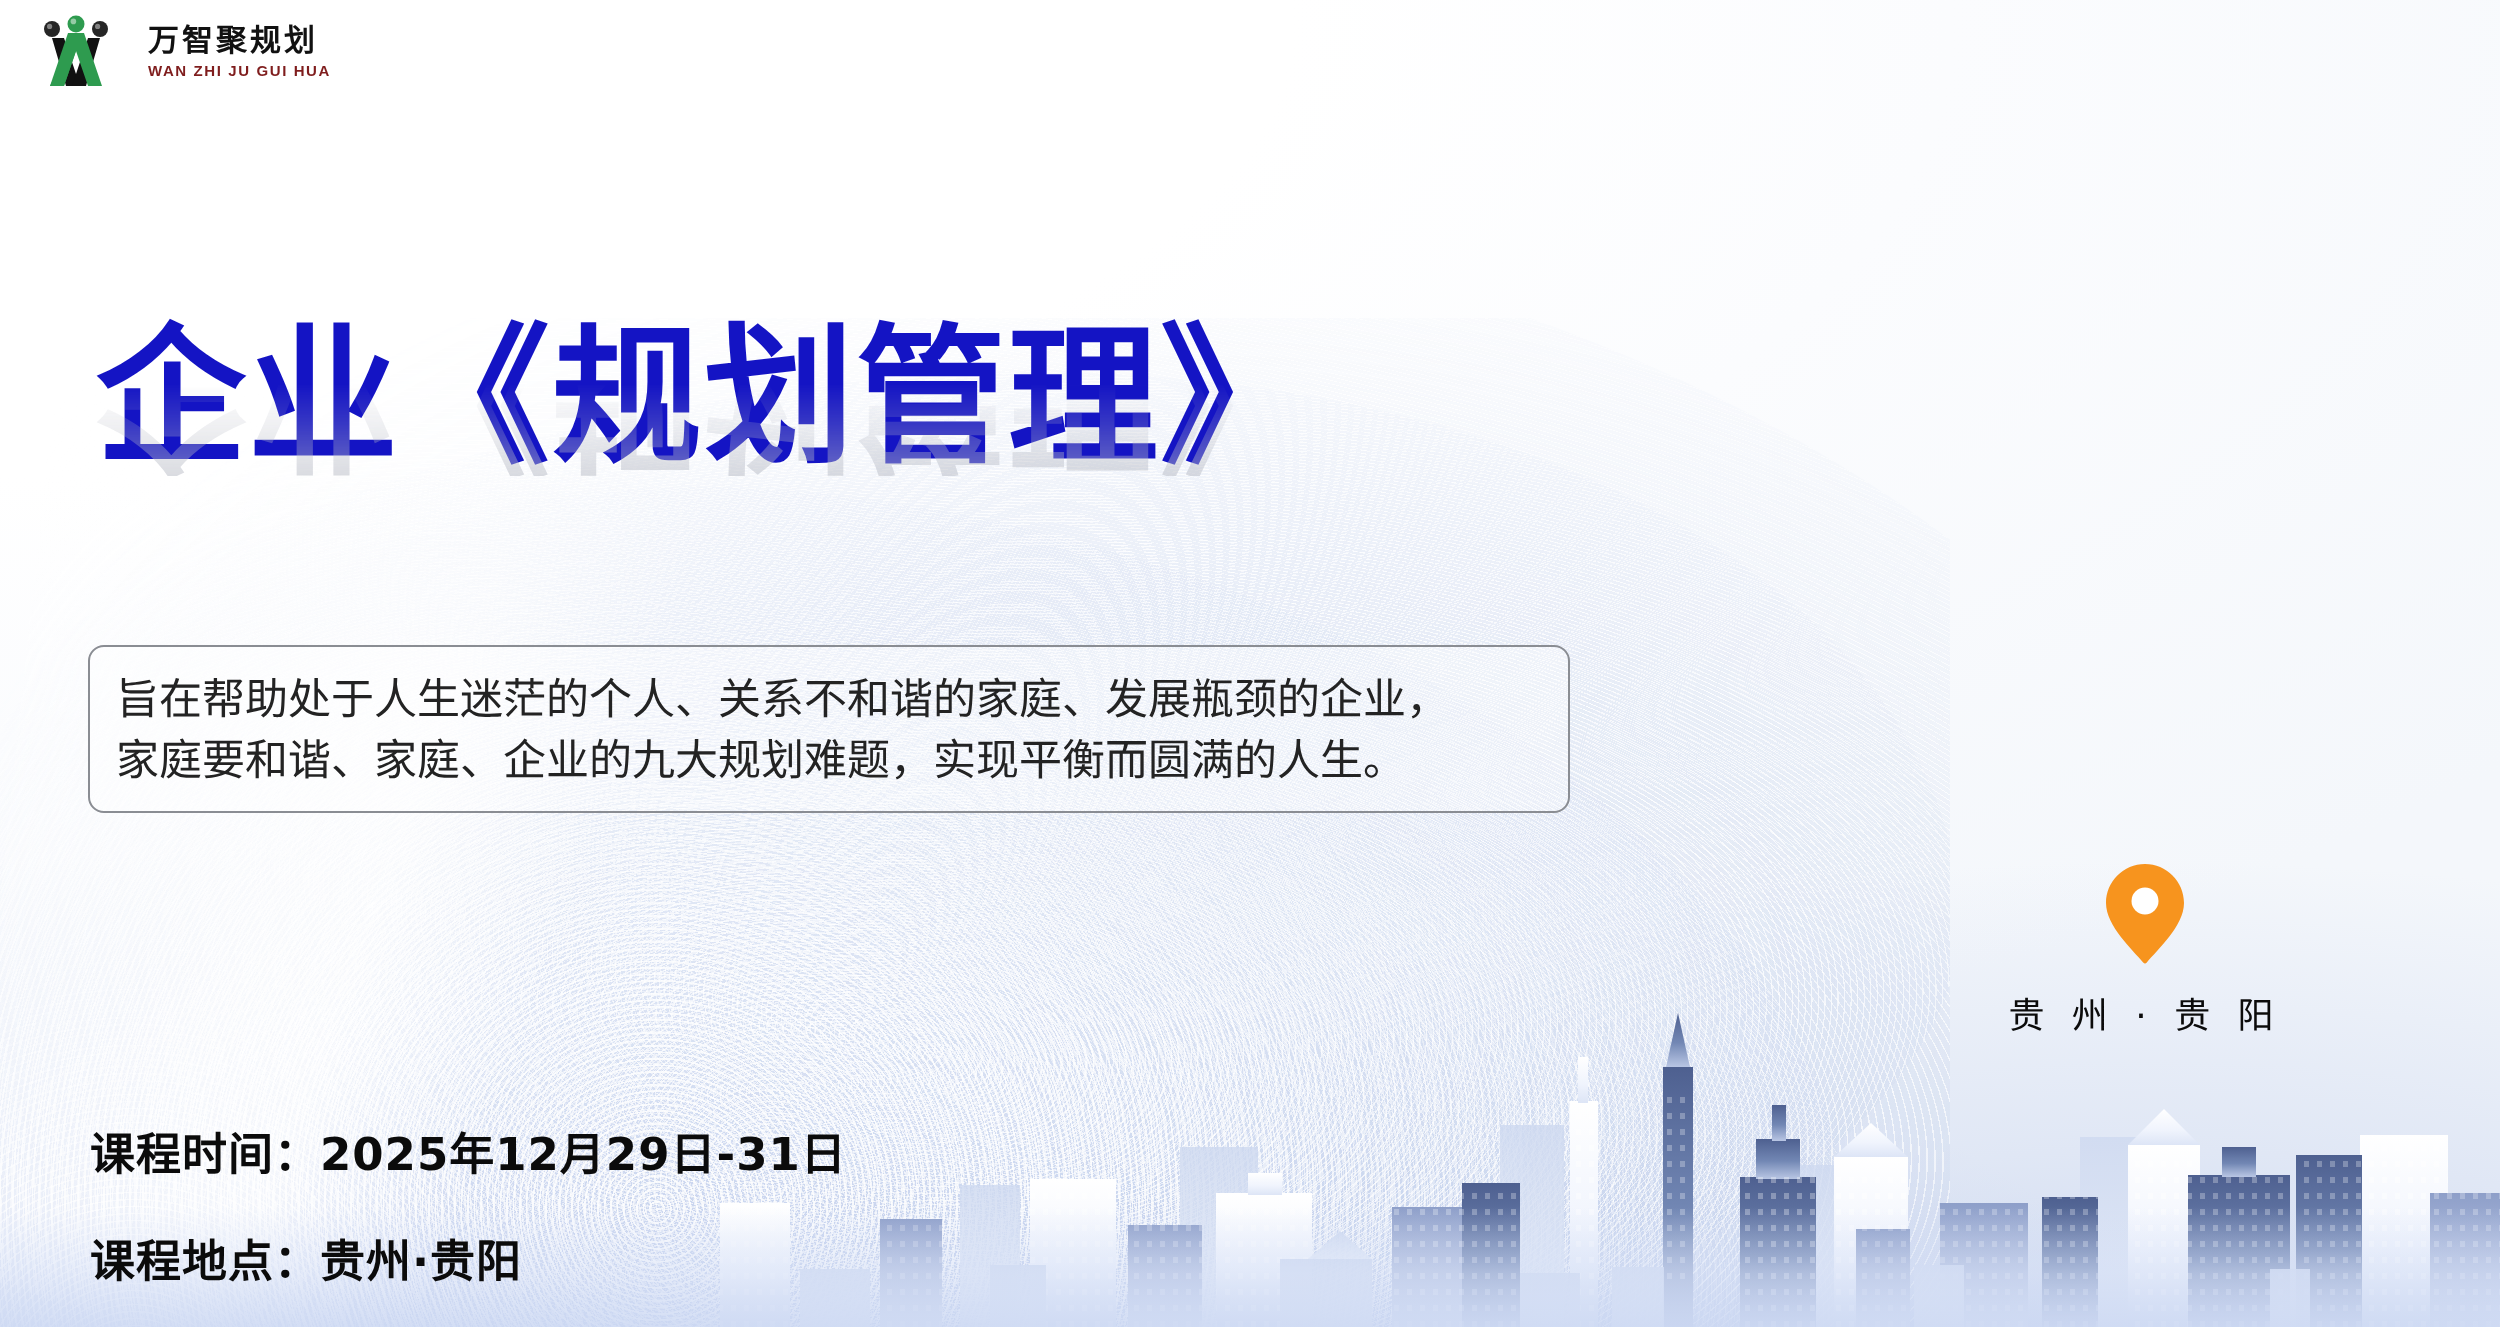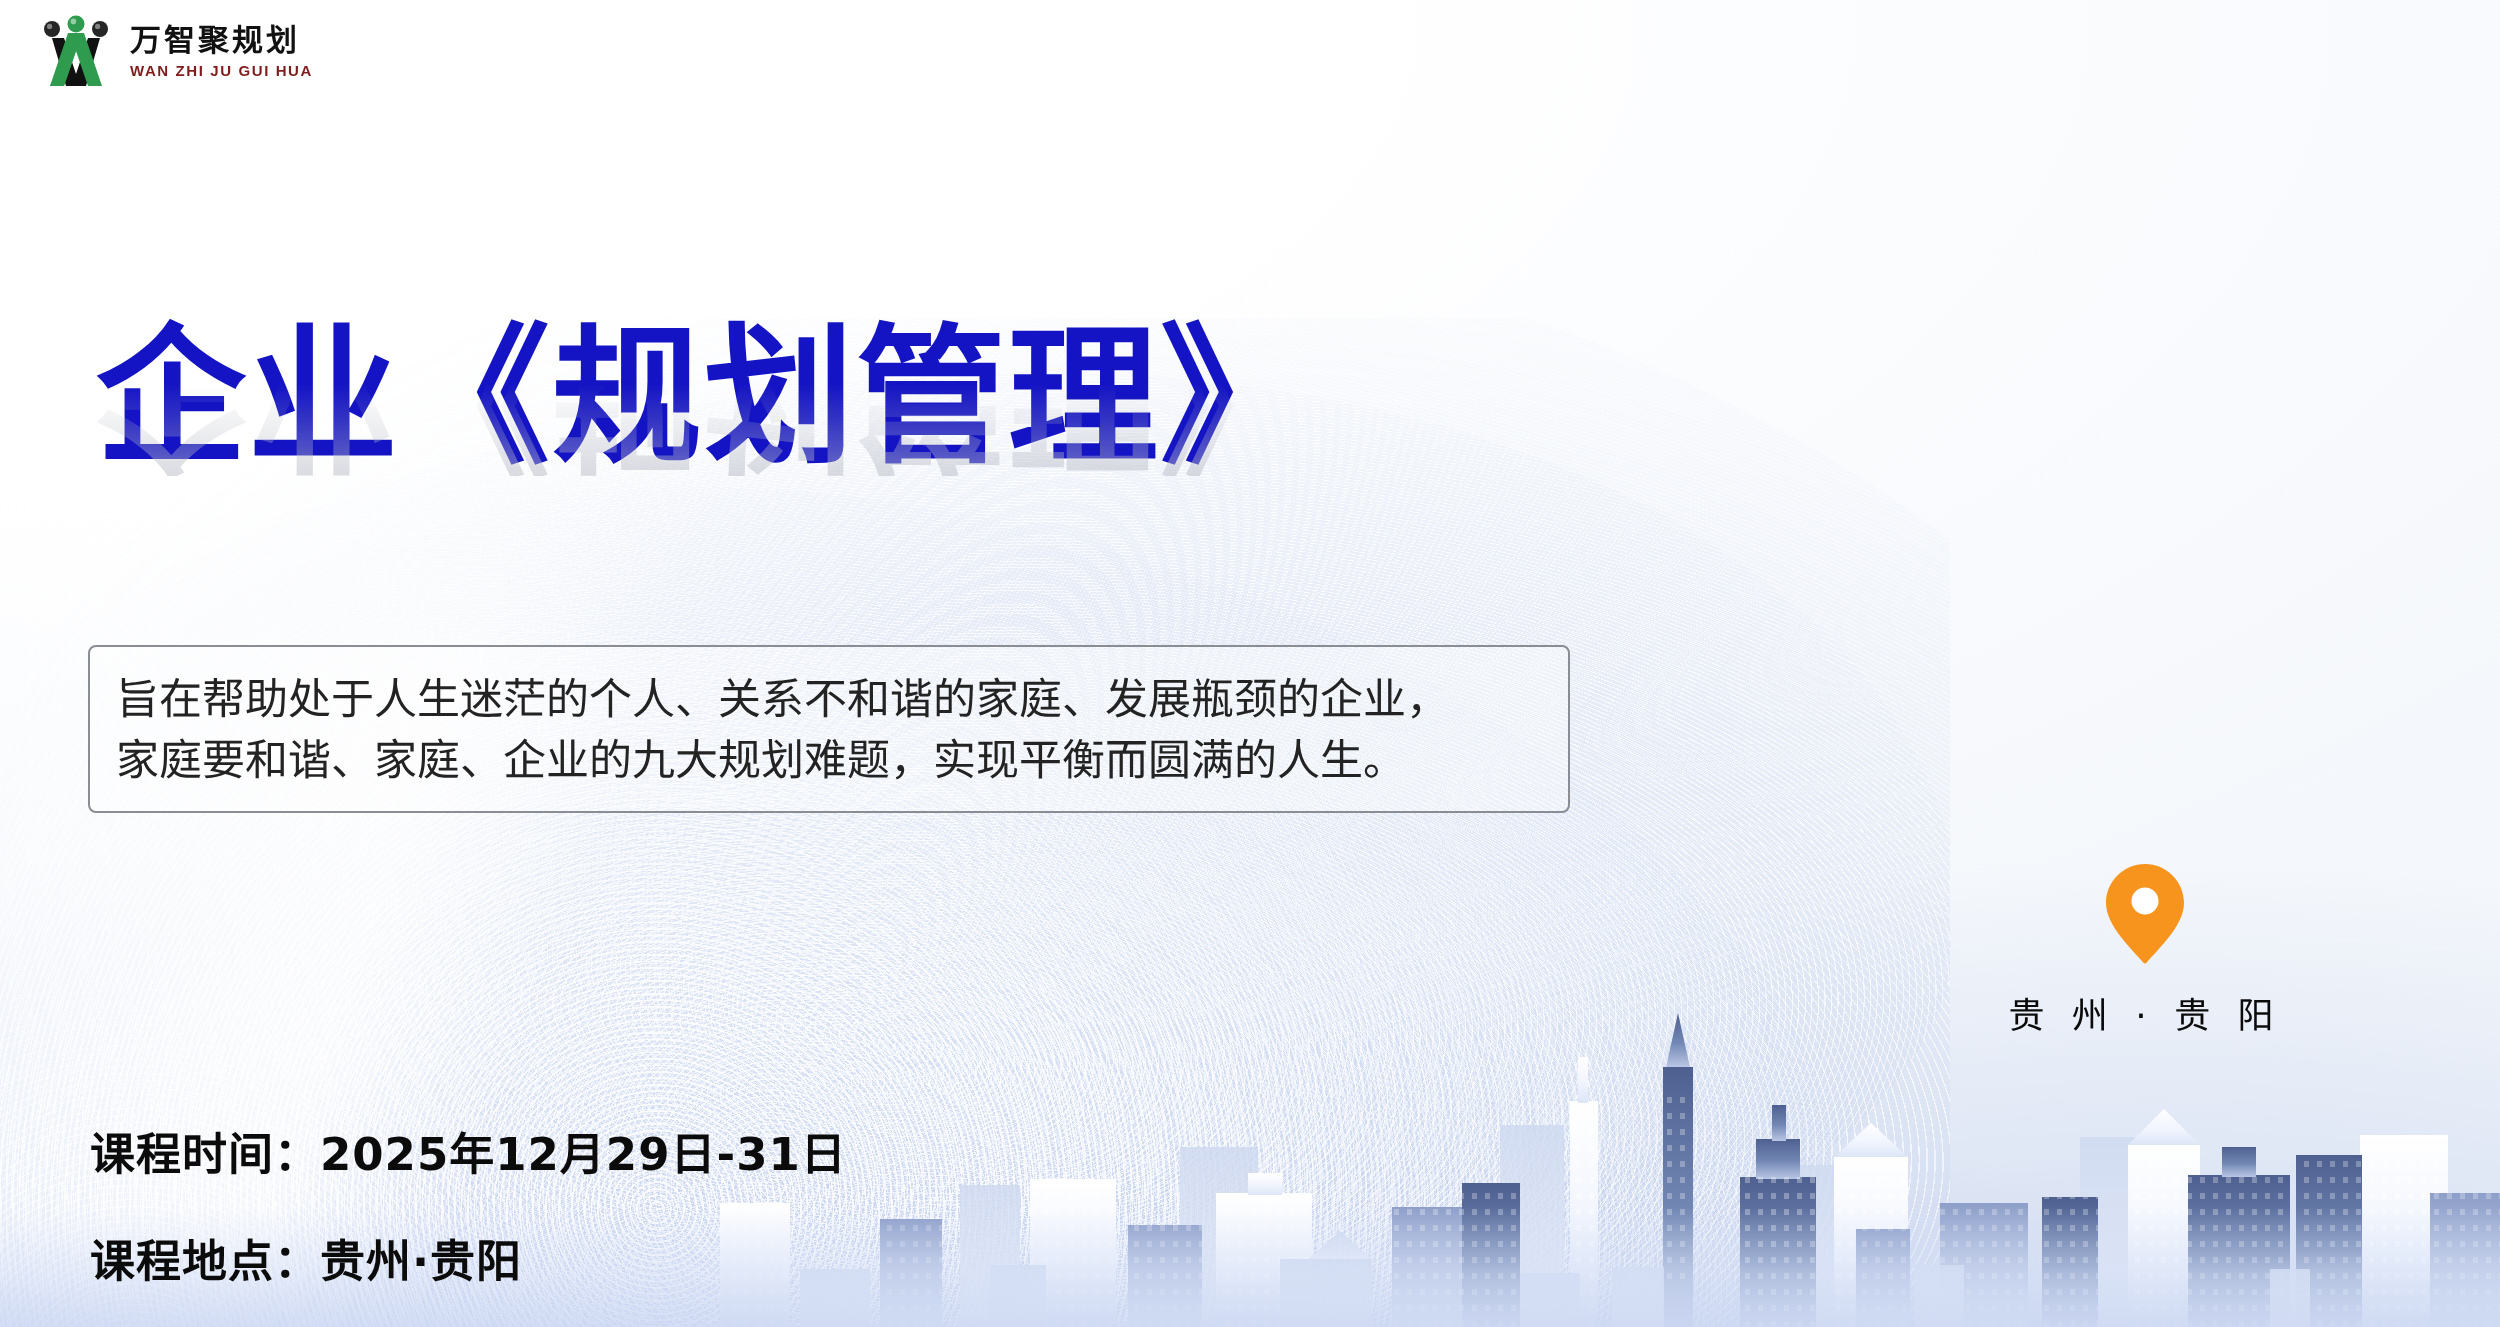--- a/index.html
+++ b/index.html
@@ -109,21 +109,21 @@
   
   .skyline-fade{
     position:absolute;left:0;right:0;bottom:0;height:120px;
     background:linear-gradient(180deg,rgba(226,233,248,0) 0%,rgba(214,224,246,.55) 55%,rgba(205,217,243,.85) 100%);
     pointer-events:none;
   }
 
   
   .logo{
     position:absolute;left:34px;top:14px;
-    display:flex;align-items:center;gap:12px;
+    display:flex;align-items:center;gap:30px;
     z-index:12;
   }
   .logo-mark{width:84px;height:74px;flex:0 0 auto;}
   .logo-text{display:flex;flex-direction:column;justify-content:center;line-height:1;}
   .logo-cn{
     font-family:"DejaVu Serif","Liberation Serif",serif;
     font-size:31px;font-weight:700;color:#111;
     letter-spacing:3px;white-space:nowrap;
   }
   .logo-en{
@@ -154,21 +154,21 @@
     transform:scaleY(-1);
     transform-origin:top center;
     margin-top:4px;
     -webkit-mask-image:linear-gradient(180deg,rgba(0,0,0,.62) 0%,rgba(0,0,0,.26) 34%,rgba(0,0,0,0) 62%);
             mask-image:linear-gradient(180deg,rgba(0,0,0,.62) 0%,rgba(0,0,0,.26) 34%,rgba(0,0,0,0) 62%);
     opacity:.85;
   }
 
   .desc-box{
     position:absolute;left:88px;top:645px;width:1482px;
-    border:2px solid #8a8d93;border-radius:8px;
+    border:2px solid #8a8d93;border-radius:16px;
     padding:22px 26px 20px 26px;
     background:rgba(255,255,255,.34);
   }
   .desc-line{
     font-family:"DejaVu Sans","Liberation Sans",sans-serif;
     font-size:43px;font-weight:500;color:#232323;
     line-height:1.42;white-space:nowrap;
   }
 
   .slogan{

